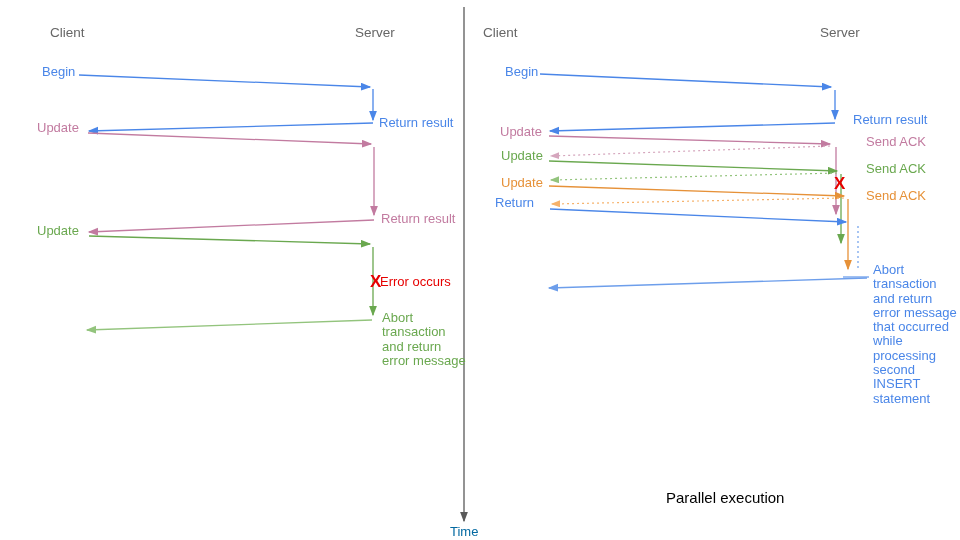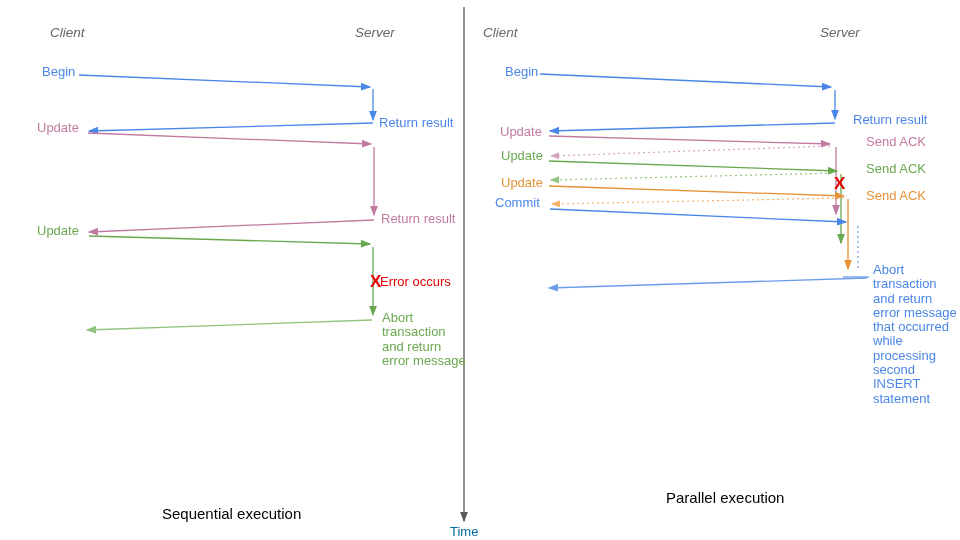--- a/index.html
+++ b/index.html
@@ -1,21 +1,21 @@
 <!DOCTYPE html>
 <html><head>
 <meta charset="utf-8">
 <style>
   html,body{margin:0;padding:0;background:#ffffff;}
   #stage{
     position:relative;width:960px;height:540px;overflow:hidden;
     font-family:"Liberation Sans",sans-serif;background:#ffffff;
   }
   .lbl{position:absolute;font-size:13px;line-height:1.15;white-space:nowrap;}
-  .hdr{position:absolute;font-size:13.5px;font-style:italic;color:#666666;white-space:nowrap;}
+  .hdr{position:absolute;font-size:13.5px;color:#666666;white-space:nowrap;}
   .note{position:absolute;font-size:13px;line-height:1.1;white-space:pre-line;}
   .ttl{position:absolute;font-size:15px;color:#000000;white-space:nowrap;}
   .xmark{position:absolute;font-size:17px;font-weight:bold;color:#e60000;line-height:1;}
   .c-blue{color:#4a86e8}.c-pink{color:#c27ba0}
   .c-green{color:#6aa84f}.c-orange{color:#e69138}
   .c-red{color:#e60000}.c-black{color:#0369a1}
   svg{position:absolute;left:0;top:0;}
   .st-blue{stroke:#4a86e8}.st-lblue{stroke:#6d9eeb}.st-pink{stroke:#c27ba0}
   .st-lpink{stroke:#d5a6bd}.st-green{stroke:#6aa84f}.st-lgreen{stroke:#93c47d}
   .st-orange{stroke:#e69138}.st-lorange{stroke:#f6b26b}.st-gray{stroke:#595959}
@@ -94,35 +94,34 @@
   <span class="lbl c-blue" style="left:379px;top:116px">Return result</span>
   <span class="lbl c-pink" style="left:37px;top:121px">Update</span>
   <span class="lbl c-pink" style="left:381px;top:212px">Return result</span>
   <span class="lbl c-green" style="left:37px;top:224px">Update</span>
   <span class="xmark" style="left:370px;top:273px">X</span>
   <span class="lbl c-red" style="left:380px;top:275px">Error occurs</span>
   <div class="note c-green" style="left:382px;top:311px">Abort
 transaction
 and return
 error message</div>
-  <span class="ttl" style="left:162px;top:505px">Sequential execution</span>
 
   <span class="lbl c-black" style="left:450px;top:525px">Time</span>
 
   <span class="hdr" style="left:483px;top:25px">Client</span>
   <span class="hdr" style="left:820px;top:25px">Server</span>
   <span class="lbl c-blue" style="left:505px;top:65px">Begin</span>
   <span class="lbl c-blue" style="left:853px;top:113px">Return result</span>
   <span class="lbl c-pink" style="left:500px;top:125px">Update</span>
   <span class="lbl c-pink" style="left:866px;top:135px">Send ACK</span>
   <span class="lbl c-green" style="left:501px;top:149px">Update</span>
   <span class="lbl c-green" style="left:866px;top:162px">Send ACK</span>
   <span class="lbl c-orange" style="left:501px;top:176px">Update</span>
   <span class="lbl c-orange" style="left:866px;top:189px">Send ACK</span>
-  <span class="lbl c-blue" style="left:495px;top:196px">Commit</span>
+  <span class="lbl c-blue" style="left:495px;top:196px">Return</span>
   <span class="xmark" style="left:834px;top:175px">X</span>
   <div class="note c-blue" style="left:873px;top:263px">Abort
 transaction
 and return
 error message
 that occurred
 while
 processing
 second
 INSERT

